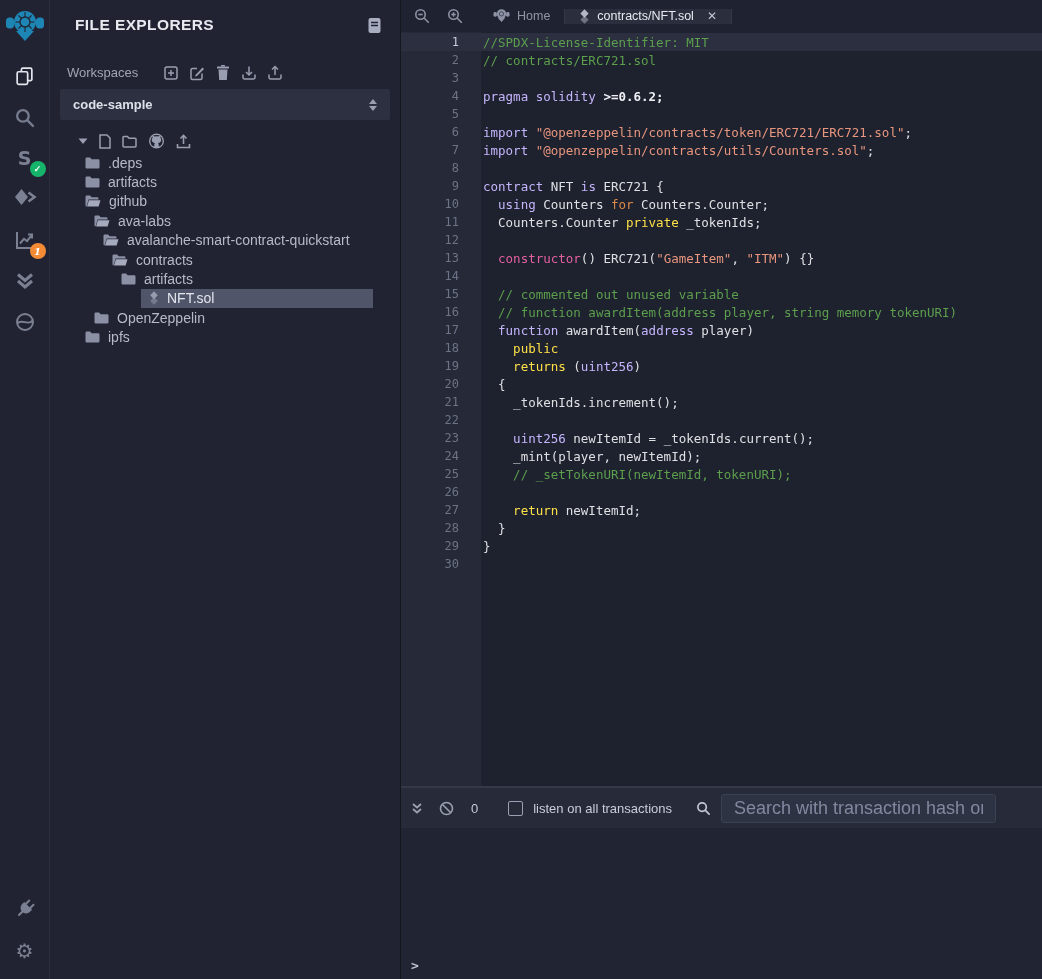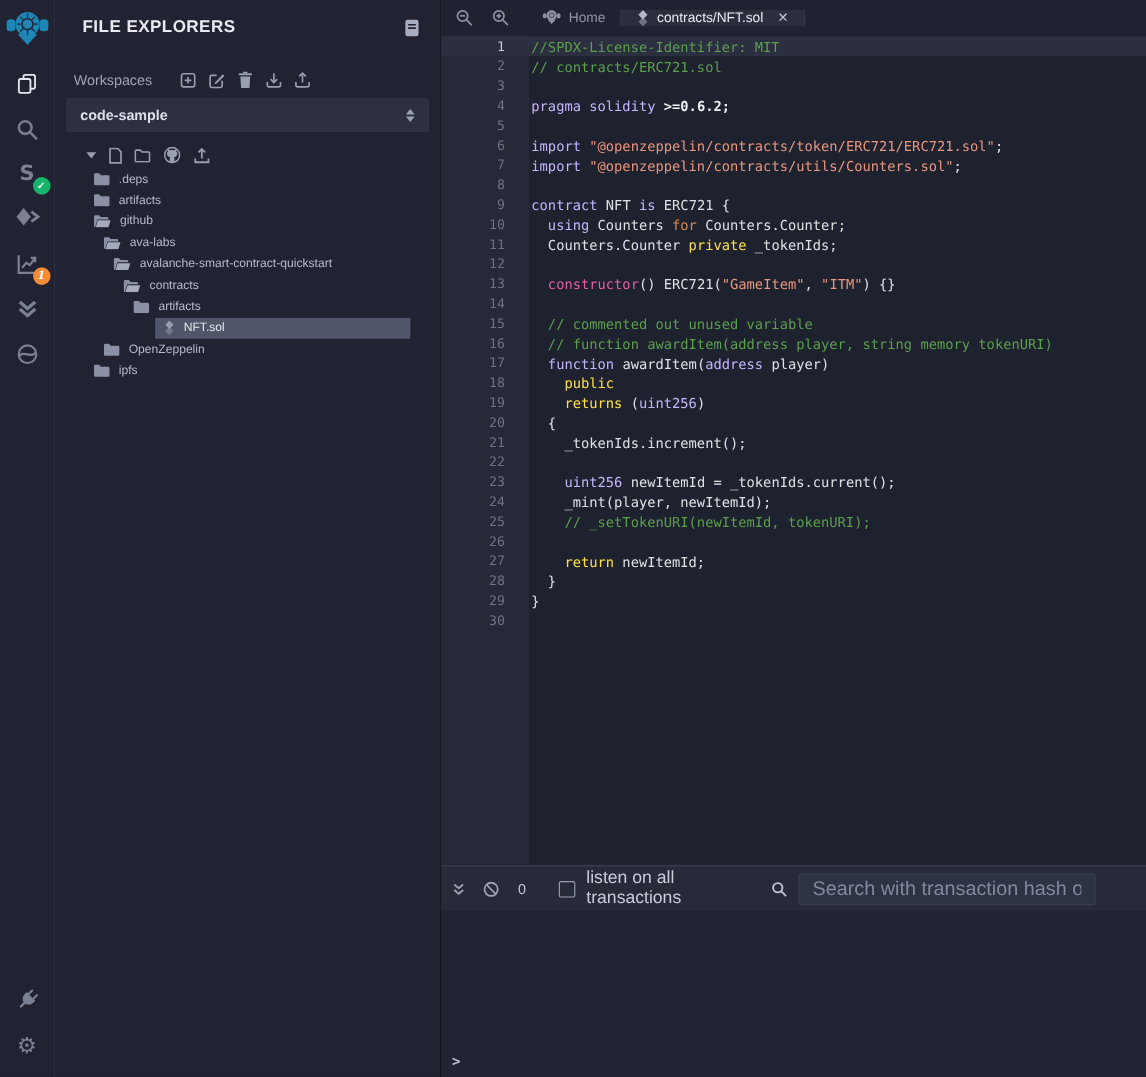--- a/index.html
+++ b/index.html
@@ -34,21 +34,21 @@
   .ws-select { margin:8px 10px 0; height:31px; background:#2c3041; border-radius:2px;
                display:flex; align-items:center; padding:0 13px; cursor:pointer; }
   .ws-select-text { font-size:13px; font-weight:600; color:#dde0e9; flex:1; }
   .carets { display:flex; flex-direction:column; gap:2px; align-items:center; }
   .carets i { width:0; height:0; border-left:4px solid transparent; border-right:4px solid transparent; display:block; }
   .caret-up { border-bottom:5px solid #9aa0b2; }
   .caret-dn { border-top:5px solid #9aa0b2; }
   .tree-toolbar { display:flex; align-items:center; margin-top:13px; padding-left:28px; gap:11px; }
   .tt-icon { display:flex; align-items:center; justify-content:center; cursor:pointer; }
   .tree { margin-top:4px; }
-  .tree-row { height:19.4px; display:flex; align-items:center; font-size:11px; color:#b6bac8; cursor:pointer;text-align:center; }
+  .tree-row { height:19.4px; display:flex; align-items:center; font-size:14px; color:#b6bac8; cursor:pointer;text-align:center; }
   .tree-inner { display:flex; align-items:center; gap:8px; padding-left:8px; height:19.4px; }
   .tree-row.selected .tree-inner { background:#515569; width:232px; color:#e2e5ee; }
   .tree-label { white-space:nowrap; }
 
   
   .main { flex:1; min-width:0; display:flex; flex-direction:column; border-left:1px solid #15171f; }
   .tabbar { height:32px; background:#1f2230; display:flex; align-items:center; flex-shrink:0; }
   .zoom-btn { width:33px; display:flex; align-items:center; justify-content:center; cursor:pointer; }
   .tab { display:flex; align-items:center; padding:0 14px; gap:7px; font-size:12.5px; cursor:pointer; }
   .tab.home { color:#9095a6; margin-left:8px; }
@@ -72,21 +72,21 @@
   .t-ctor{ color:#e3609e; }
   .t-pl  { color:#dfe0e3; }
   .t-num { color:#eef0f4; font-weight:bold; }
 
   
   .terminal { height:193px; flex-shrink:0; display:flex; flex-direction:column; }
   .term-bar { height:42px; background:#272b39; border-top:2px solid #343948; display:flex; align-items:center; padding-left:10px; flex-shrink:0; }
   .term-icon { display:flex; align-items:center; justify-content:center; cursor:pointer; }
   .term-count { font-size:13px; color:#c6cad5; margin-left:17px; }
   .term-check { width:15px; height:15px; border:1px solid #9aa0b4; border-radius:2px; margin-left:30px; cursor:pointer; background:transparent; }
-  .term-label { font-size:16px; color:#c9cdd8; margin-left:10px; }
+  .term-label { font-size:13px; color:#c9cdd8; margin-left:10px; }
   .term-search-icon { margin-left:auto; margin-right:10px; }
   .term-input { width:275px; height:29px; margin-right:46px; background:#2e3343; border:1px solid #3b4152;
                 border-radius:3px; color:#dde0e9; font-size:18px; padding:0 12px; outline:none;
                 font-family:"Liberation Sans", sans-serif; }
   .term-input::placeholder { color:#8189a0; }
   .term-body { flex:1; background:#212433; position:relative; }
   .term-prompt { position:absolute; left:10px; bottom:6px; font-family:"DejaVu Sans Mono", monospace;
                  font-size:13px; font-weight:bold; color:#c0c5d2; }
   svg { display:block; }
 </style>

